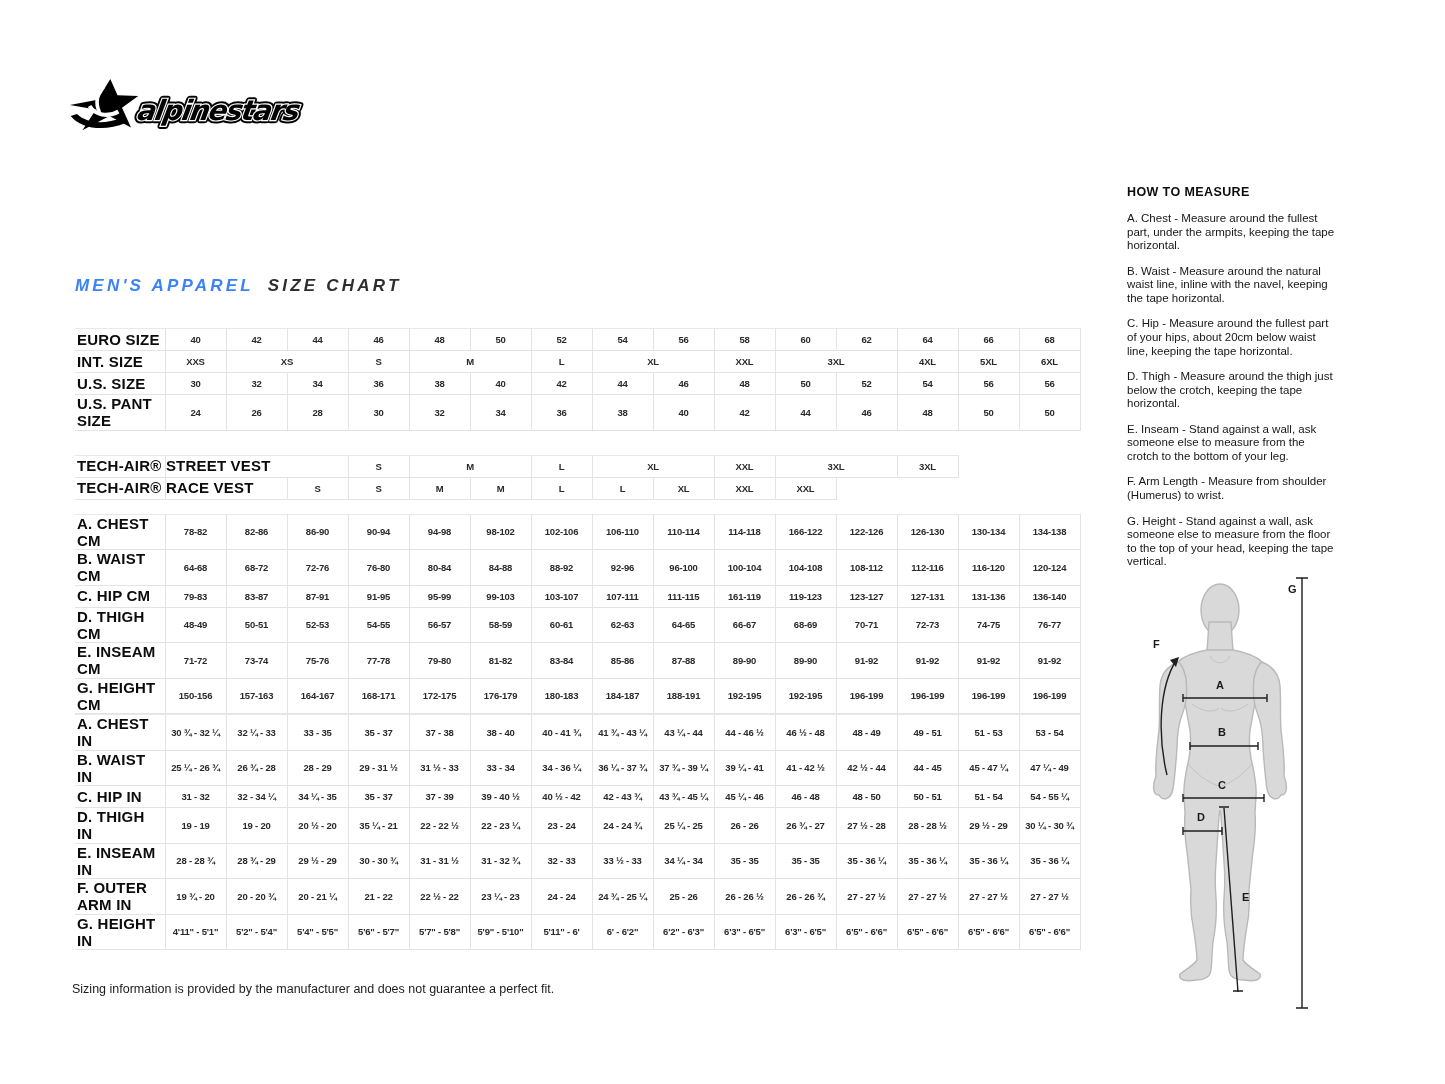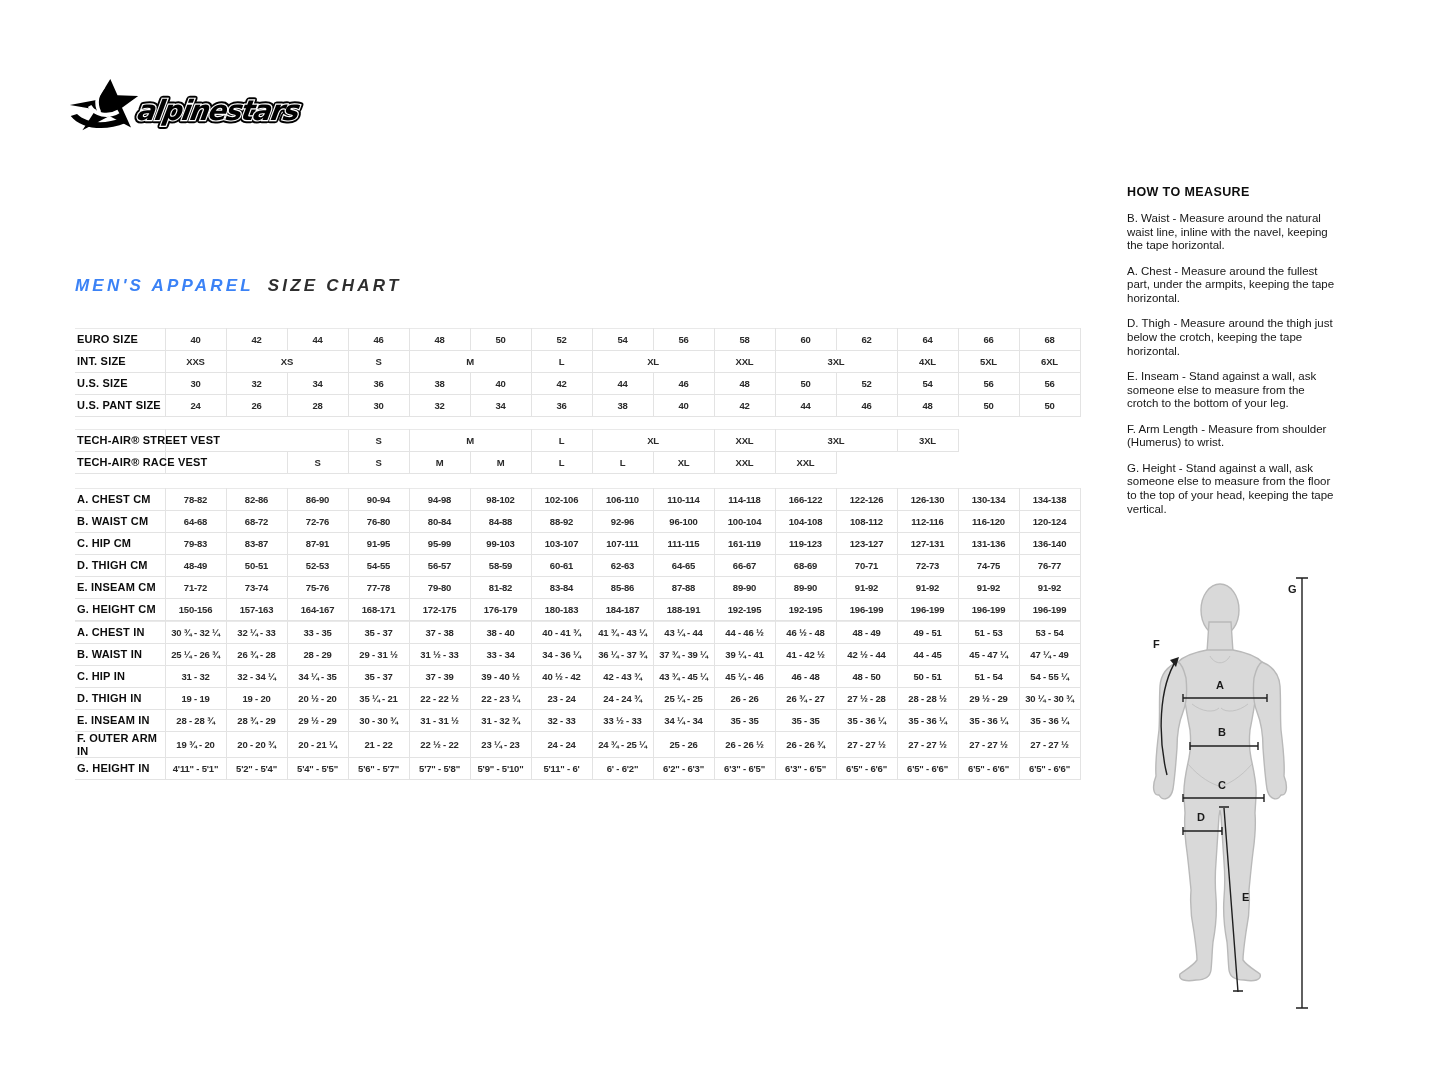--- a/index.html
+++ b/index.html
@@ -13,27 +13,27 @@
   .title{position:absolute;left:75px;top:276px;white-space:nowrap;font-style:italic;font-size:17px;letter-spacing:3.2px;}
   .title .main{font-weight:800;color:#3b82f6;margin-right:14px;}
   .title .sub{font-weight:700;color:#2e2e2e;}
 
   
   .chart{position:absolute;left:75px;top:328px;width:1005px;}
   table.size{border-collapse:collapse;table-layout:fixed;width:1005px;}
   table.size td{height:21px;font-size:9.5px;font-weight:700;letter-spacing:-0.2px;color:#2a2a2a;
        text-align:center;vertical-align:middle;padding:0 1px;
        border:1px solid #e3e3e3;border-top-color:#e9e9e9;overflow:hidden;}
-  table.size td.lbl{text-align:left;font-size:11px;font-weight:800;letter-spacing:0.2px;color:#0c0c0c;
+  table.size td.lbl{text-align:left;font-size:15px;font-weight:800;letter-spacing:0.2px;color:#0c0c0c;
        border-left:none;padding-left:2px;line-height:1.15;overflow:visible;}
   table.size td.val.lead{border-left:none;border-right:none;}
   table.size td.val.tail{border:none;}
   table.tech td.lbl{white-space:nowrap;}
   table.size{margin-top:0;}
-  #tech-table{margin-top:12px;}
+  #tech-table{margin-top:24px;}
   #cm-table{margin-top:14px;}
   #in-table{}
 
   
   .howto{position:absolute;left:1127px;top:185px;width:208px;}
   .howto h3{margin:0 0 13px 0;font-size:12.5px;font-weight:800;letter-spacing:0.4px;color:#0d0d0d;}
   .howto p{margin:0 0 12px 0;font-size:11.5px;line-height:1.18;color:#161616;}
 
   
   .figure{position:absolute;left:1130px;top:568px;width:250px;height:460px;}
@@ -481,22 +481,23 @@
             <td colspan="1" class="val">6'5" - 6'6"</td>
             <td colspan="1" class="val">6'5" - 6'6"</td>
           </tr>
         </tbody>
       </table>
   </div>
 
   <div class="howto">
     <h3>HOW TO MEASURE</h3>
     <div id="htm-paragraphs">
+        <p>A. Chest - Measure around the fullest part, under the armpits, keeping the tape horizontal.</p>
         <p>B. Waist - Measure around the natural waist line, inline with the navel, keeping the tape horizontal.</p>
-        <p>A. Chest - Measure around the fullest part, under the armpits, keeping the tape horizontal.</p>
+        <p>C. Hip - Measure around the fullest part of your hips, about 20cm below waist line, keeping the tape horizontal.</p>
         <p>D. Thigh - Measure around the thigh just below the crotch, keeping the tape horizontal.</p>
         <p>E. Inseam - Stand against a wall, ask someone else to measure from the crotch to the bottom of your leg.</p>
         <p>F. Arm Length - Measure from shoulder (Humerus) to wrist.</p>
         <p>G. Height - Stand against a wall, ask someone else to measure from the floor to the top of your head, keeping the tape vertical.</p>
       </div>
   </div>
 
   <div class="figure">
     <svg width="250" height="460" viewBox="0 0 250 460">
       <g fill="#d9d9d9" stroke="#b9b9b9" stroke-width="1.4">
@@ -544,15 +545,16 @@
         <text x="88" y="221">C</text>
         <text x="67" y="253">D</text>
         <text x="112" y="333">E</text>
         <text x="23" y="80">F</text>
         <text x="158" y="25">G</text>
       </g>
     </svg>
   </div>
 
   <div class="footer">
+    <div>Sizing information is provided by the manufacturer and does not guarantee a perfect fit.</div>
   </div>
 
 </div>
 
 </body></html>

